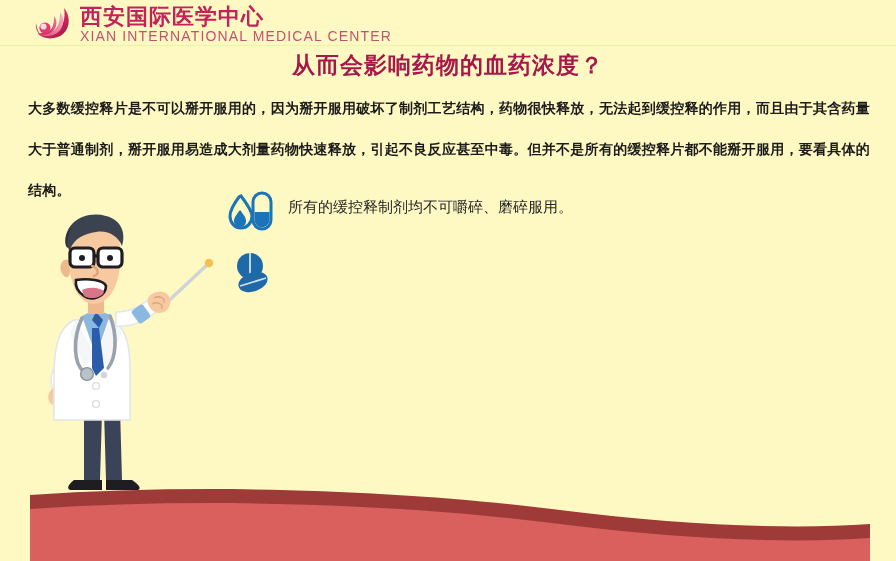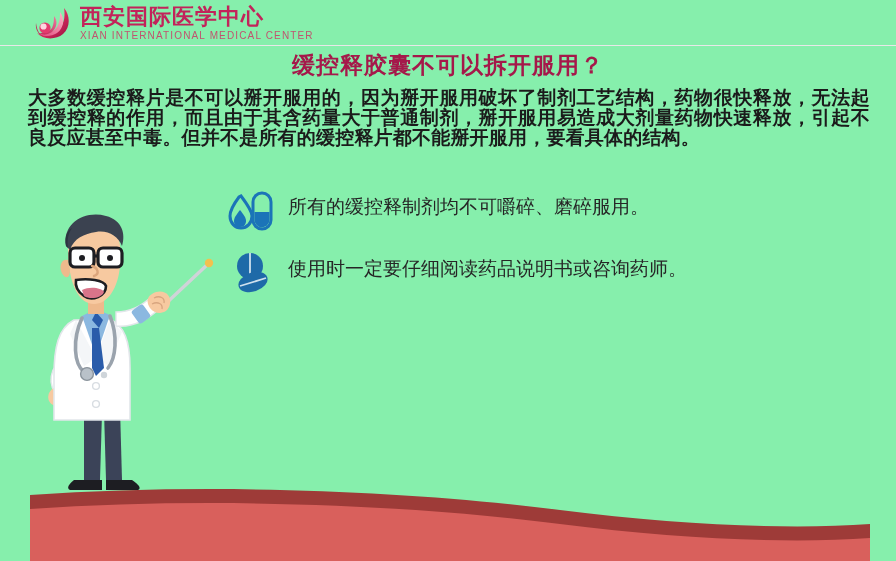--- a/index.html
+++ b/index.html
@@ -9,21 +9,21 @@
     height: 561px;
     background: #ffffff;
     font-family: "Liberation Sans", "DejaVu Sans", sans-serif;
     overflow: hidden;
   }
 
   #page {
     position: relative;
     width: 896px;
     height: 561px;
-    background: #86efac;
+    background: #fef9c3;
   }
 
   
   #header {
     position: absolute;
     left: 0; top: 0;
     width: 896px;
     height: 46px;
   }
 
@@ -43,21 +43,21 @@
   #logo-title-cn {
     font-size: 22px;
     font-weight: bold;
     color: #c2235a;
     letter-spacing: 1px;
     line-height: 26px;
     white-space: nowrap;
   }
 
   #logo-title-en {
-    font-size: 10px;
+    font-size: 14px;
     color: #c0546f;
     letter-spacing: 1.15px;
     line-height: 12px;
     white-space: nowrap;
   }
 
   #header-rule {
     position: absolute;
     left: 0; top: 45px;
     width: 896px;
@@ -78,24 +78,24 @@
     letter-spacing: 1px;
     line-height: 30px;
   }
 
   
   #lead-paragraph {
     position: absolute;
     left: 28px;
     top: 88px;
     width: 842px;
-    font-size: 19px;
+    font-size: 14px;
     font-weight: bold;
     color: #1b1b1b;
-    line-height: 20px;
+    line-height: 41px;
     text-align: justify;
     text-justify: inter-ideograph;
     letter-spacing: 0.2px;
   }
 
   
   #bullet-list {
     position: absolute;
     left: 228px;
     top: 188px;
@@ -111,21 +111,21 @@
   .bullet-icon {
     width: 46px;
     height: 46px;
     flex: none;
     margin-right: 14px;
   }
 
   .bullet-icon svg { display: block; width: 46px; height: 46px; }
 
   .bullet-text {
-    font-size: 19px;
+    font-size: 15px;
     color: #262626;
     line-height: 30px;
     padding-top: 4px;
     text-align: justify;
     text-justify: inter-ideograph;
   }
 
   
   #doctor {
     position: absolute;
@@ -182,21 +182,21 @@
 
       <span id="logo-text">
         <span id="logo-title-cn">西安国际医学中心</span>
         <span id="logo-title-en">XIAN INTERNATIONAL MEDICAL CENTER</span>
       </span>
 
     </div>
     <div id="header-rule"></div>
   </div>
 
-  <div id="main-title">缓控释胶囊不可以拆开服用？</div>
+  <div id="main-title">从而会影响药物的血药浓度？</div>
 
   <div id="lead-paragraph">大多数缓控释片是不可以掰开服用的，因为掰开服用破坏了制剂工艺结构，药物很快释放，无法起到缓控释的作用，而且由于其含药量大于普通制剂，掰开服用易造成大剂量药物快速释放，引起不良反应甚至中毒。但并不是所有的缓控释片都不能掰开服用，要看具体的结构。</div>
 
   <div id="doctor">
     <svg viewBox="0 0 212 290" xmlns="http://www.w3.org/2000/svg">
 
       <line x1="148" y1="101" x2="196" y2="56" stroke="#cfd3d8" stroke-width="3.4" stroke-linecap="round"></line>
       <circle cx="197" cy="55" r="4.2" fill="#f2c14e"></circle>
 
       <path d="M72 200 L72 272 L88 272 L90 205 Z" fill="#3b4358"></path>
@@ -274,21 +274,20 @@
 
     <div class="bullet-row">
       <span class="bullet-icon">
         <svg viewBox="0 0 46 46" xmlns="http://www.w3.org/2000/svg">
           <circle cx="22" cy="16" r="13" fill="#1e6aa8"></circle>
           <line x1="22" y1="3" x2="22" y2="29" stroke="#cfe0ee" stroke-width="1.8"></line>
           <ellipse cx="25" cy="32" rx="15" ry="9.5" fill="#1e6aa8" transform="rotate(-18 25 32)"></ellipse>
           <line x1="12" y1="36" x2="38" y2="28" stroke="#cfe0ee" stroke-width="1.8"></line>
         </svg>
       </span>
-      <span class="bullet-text">使用时一定要仔细阅读药品说明书或咨询药师。</span>
     </div>
 
   </div>
 
   <div id="bottom-wave">
     <svg viewBox="0 0 896 89" preserveAspectRatio="none" xmlns="http://www.w3.org/2000/svg">
       <path d="M30 23 C220 10 420 20 560 38 C680 53 790 58 870 52 L870 89 L30 89 Z" fill="#9e3b38"></path>
       <path d="M30 37 C220 24 420 34 560 52 C680 67 790 72 870 66 L870 89 L30 89 Z" fill="#d9605c"></path>
     </svg>
   </div>

